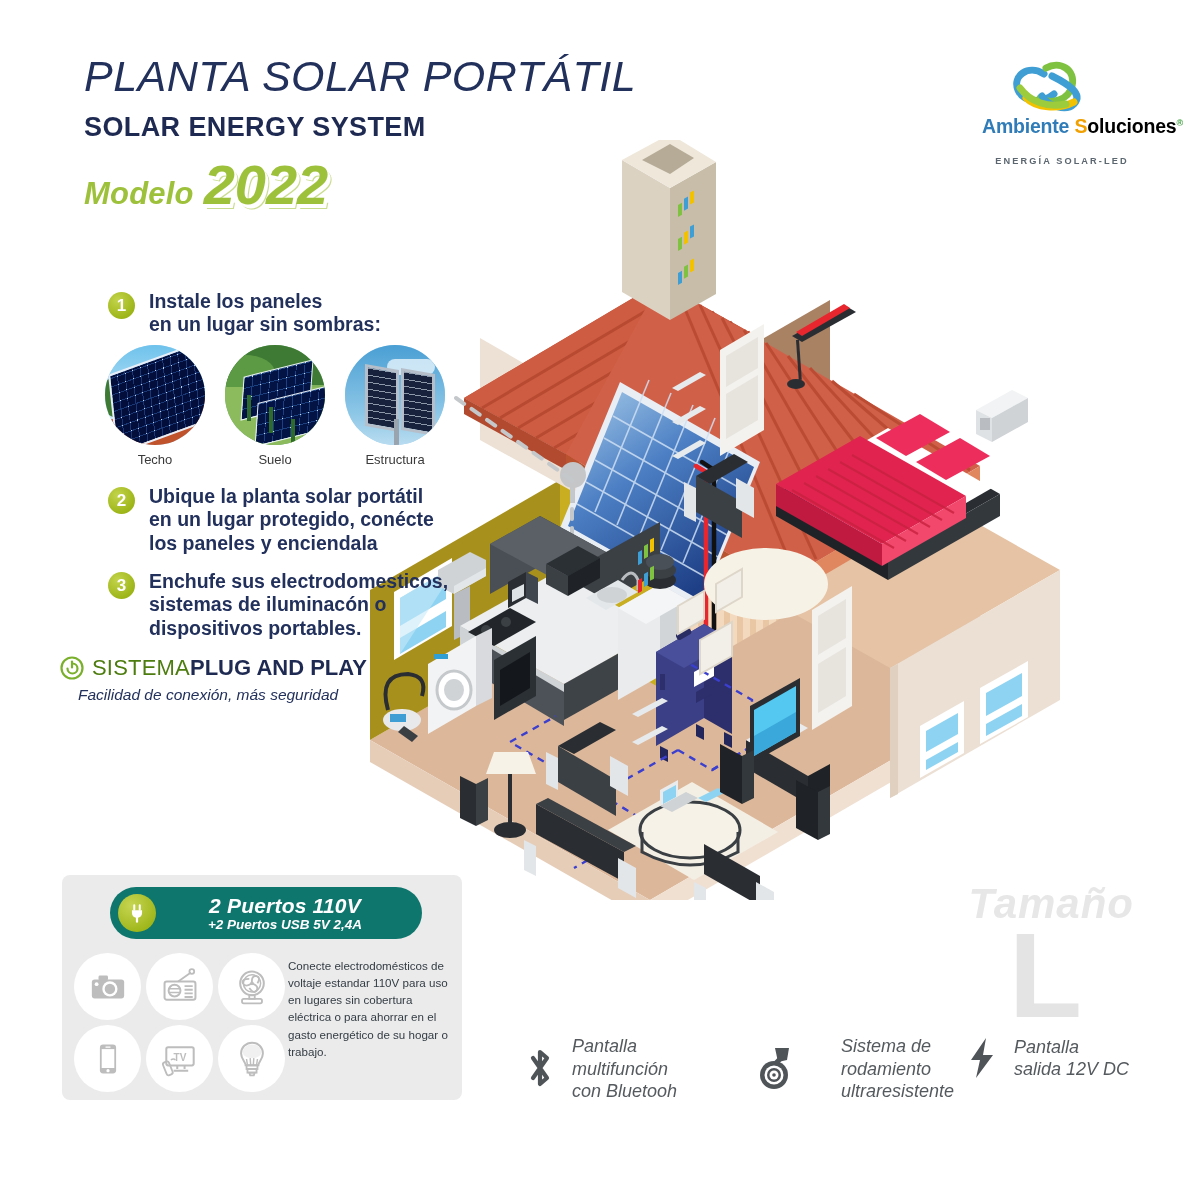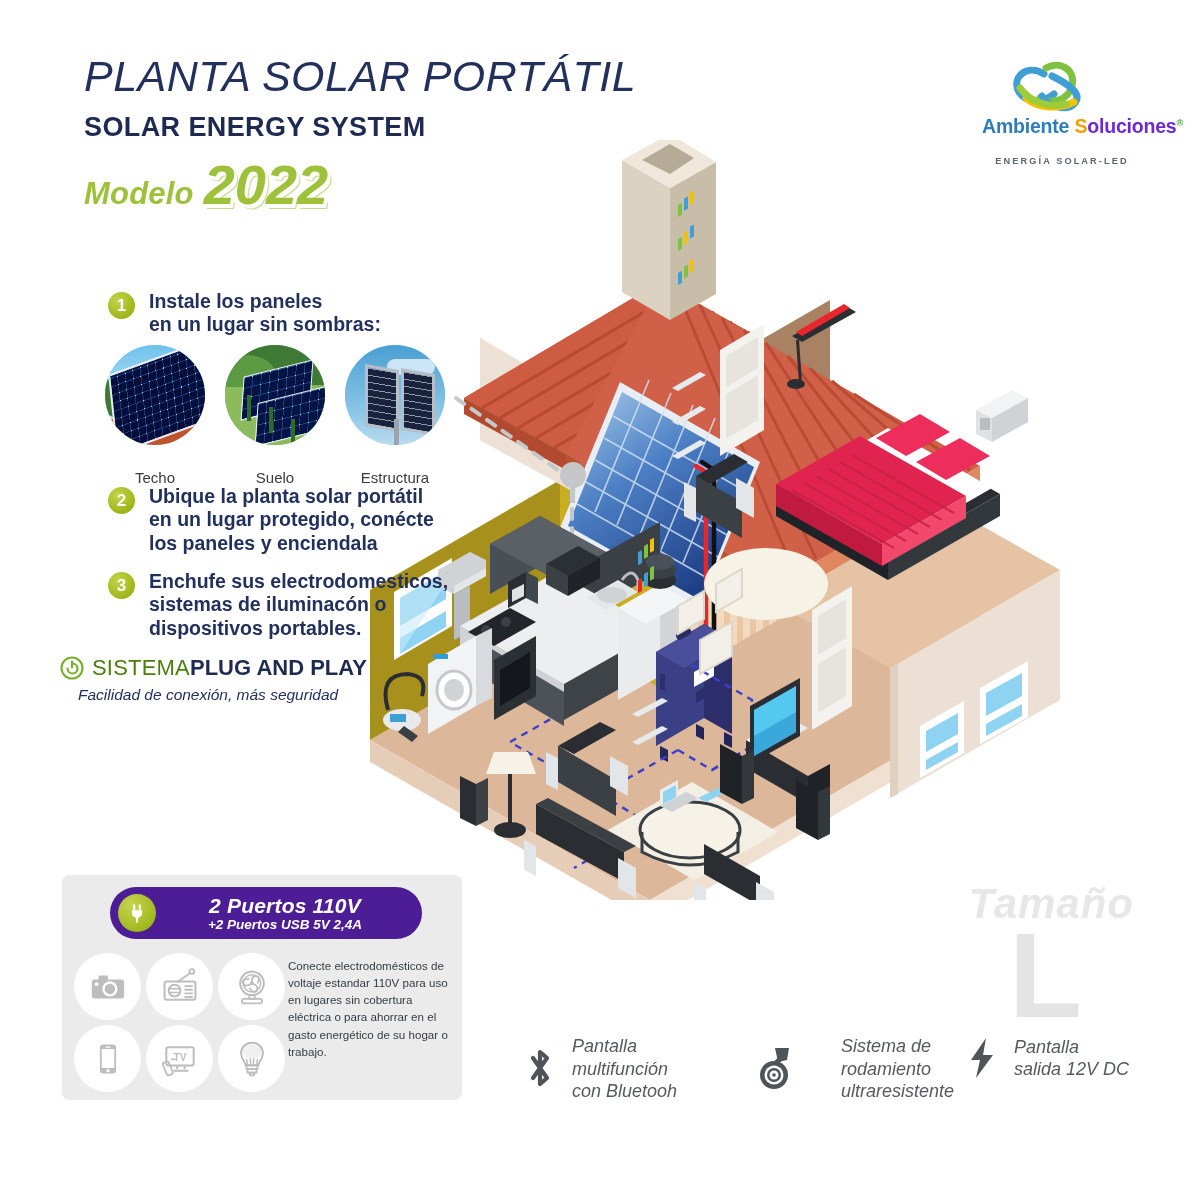--- a/index.html
+++ b/index.html
@@ -30,21 +30,21 @@
     color: #9ec13c; margin-left: 10px; line-height: 0.95;
     text-shadow: 3px 4px 0 #ffffff, 4px 5px 0 #c9dc8e;
   }
 
   
   .logo { position: absolute; right: 58px; top: 58px; width: 160px; text-align: center; }
   .logo-mark { width: 160px; height: 56px; display:block; }
   .logo-text { font-size: 19.5px; font-weight: bold; letter-spacing: -0.2px; margin-top: 1px; white-space: nowrap;}
   .logo-a { color: #2f7cb8; }
   .logo-b { color: #f0a000; }
-  .logo-c { color: #6d28d9; }
+  .logo-c { color: #000000; }
   .logo-reg { font-size: 9px; vertical-align: super; color:#3f9f3f;}
   .logo-tag { font-size: 9.2px; letter-spacing: 2.1px; color: #5b6670; margin-top: 18px; white-space: nowrap; font-weight:600;}
 
   
   .step { position: absolute; display: flex; align-items: flex-start; }
   .step-num {
     width: 27px; height: 27px; border-radius: 50%;
     background: radial-gradient(circle at 35% 30%, #c2d34a, #9cb416 75%);
     color: #fff; font-size: 17px; font-weight: bold;
     display: flex; align-items: center; justify-content: center;
@@ -58,21 +58,21 @@
   #step2 { left: 108px; top: 485px; }
   #step3 { left: 108px; top: 570px; }
 
   
   .photos { position: absolute; left: 105px; top: 345px; display: flex; gap: 20px; }
   .photo-item { width: 100px; text-align: center; }
   .photo-circle {
     width: 100px; height: 100px; border-radius: 50%; overflow: hidden;
     position: relative; background: #9fd2ef;
   }
-  .photo-cap { font-size: 15px; color: #3a3a3a; margin-top: 24px; }
+  .photo-cap { font-size: 13px; color: #3a3a3a; margin-top: 7px; }
 
   
   .ph1-sky { position:absolute; inset:0; background: linear-gradient(#6ec2ec, #bfe4f5 60%, #cfe9f6); }
   .ph1-tree { position:absolute; left:-6px; bottom:26px; width:46px; height:44px; background:#3f7a35; border-radius:50%; }
   .ph1-tree2{ position:absolute; left:14px; bottom:34px; width:34px; height:32px; background:#57933f; border-radius:50%; }
   .ph1-roof { position:absolute; left:-14px; bottom:-8px; width:130px; height:44px; background:#c0532c; transform: skewY(-13deg); }
   .ph1-panel {
     position:absolute; left:4px; bottom:10px; width:110px; height:78px;
     background: repeating-linear-gradient(90deg,#1b3c7a 0 7px,#dfe9f5 7px 8px),
                 repeating-linear-gradient(0deg,#1b3c7a 0 7px,#dfe9f5 7px 8px);
@@ -122,21 +122,21 @@
   .pnp-t2 { font-size: 22px; color: #1e2a52; font-weight: bold; }
   .pnp-sub { font-size: 15.5px; font-style: italic; color: #22305c; margin-top: 5px; margin-left: 18px;}
 
   
   .card {
     position: absolute; left: 62px; top: 875px; width: 400px; height: 225px;
     background: #ebebeb; border-radius: 8px;
   }
   .ports-pill {
     position: absolute; left: 48px; top: 12px; width: 312px; height: 52px;
-    background: #4c1d95; border-radius: 26px; display: flex; align-items: center;
+    background: #0f766e; border-radius: 26px; display: flex; align-items: center;
   }
   .ports-badge {
     width: 38px; height: 38px; border-radius: 50%; margin-left: 8px; flex: 0 0 38px;
     background: radial-gradient(circle at 35% 30%, #c6d552, #9cb416 80%);
     display:flex; align-items:center; justify-content:center;
   }
   .ports-txt { flex:1; text-align: center; color: #fff; padding-right: 8px;}
   .ports-main { font-size: 21px; font-weight: bold; font-style: italic; letter-spacing:.2px;}
   .ports-sub  { font-size: 13.5px; font-weight: bold; font-style: italic; margin-top: -1px;}
 

